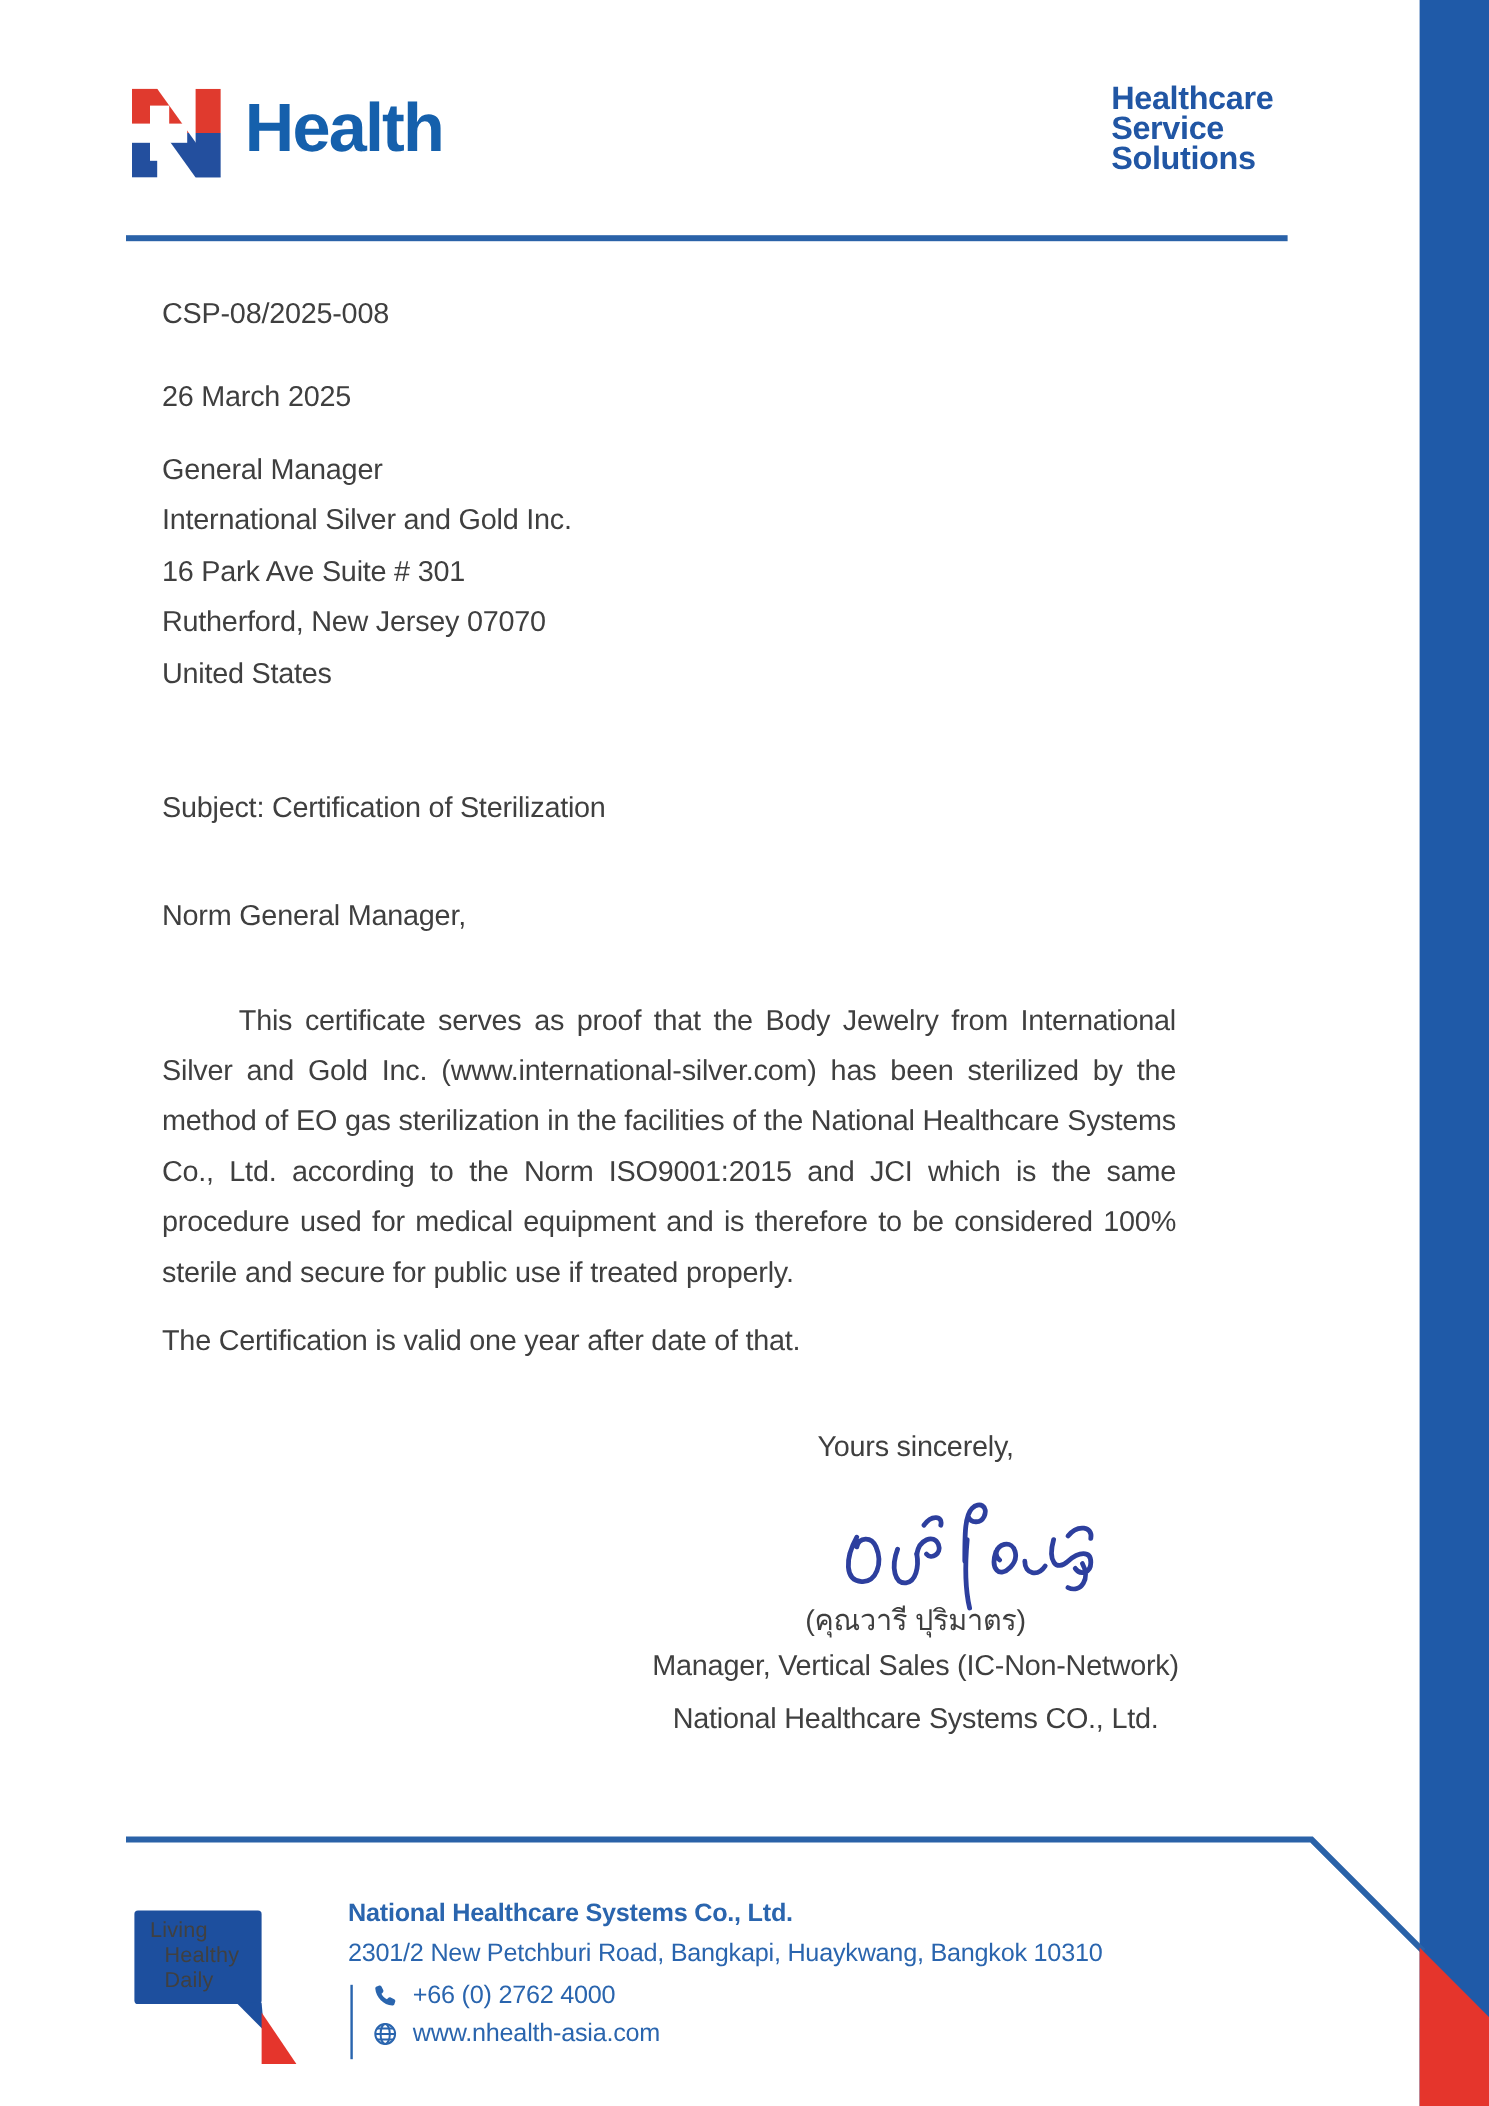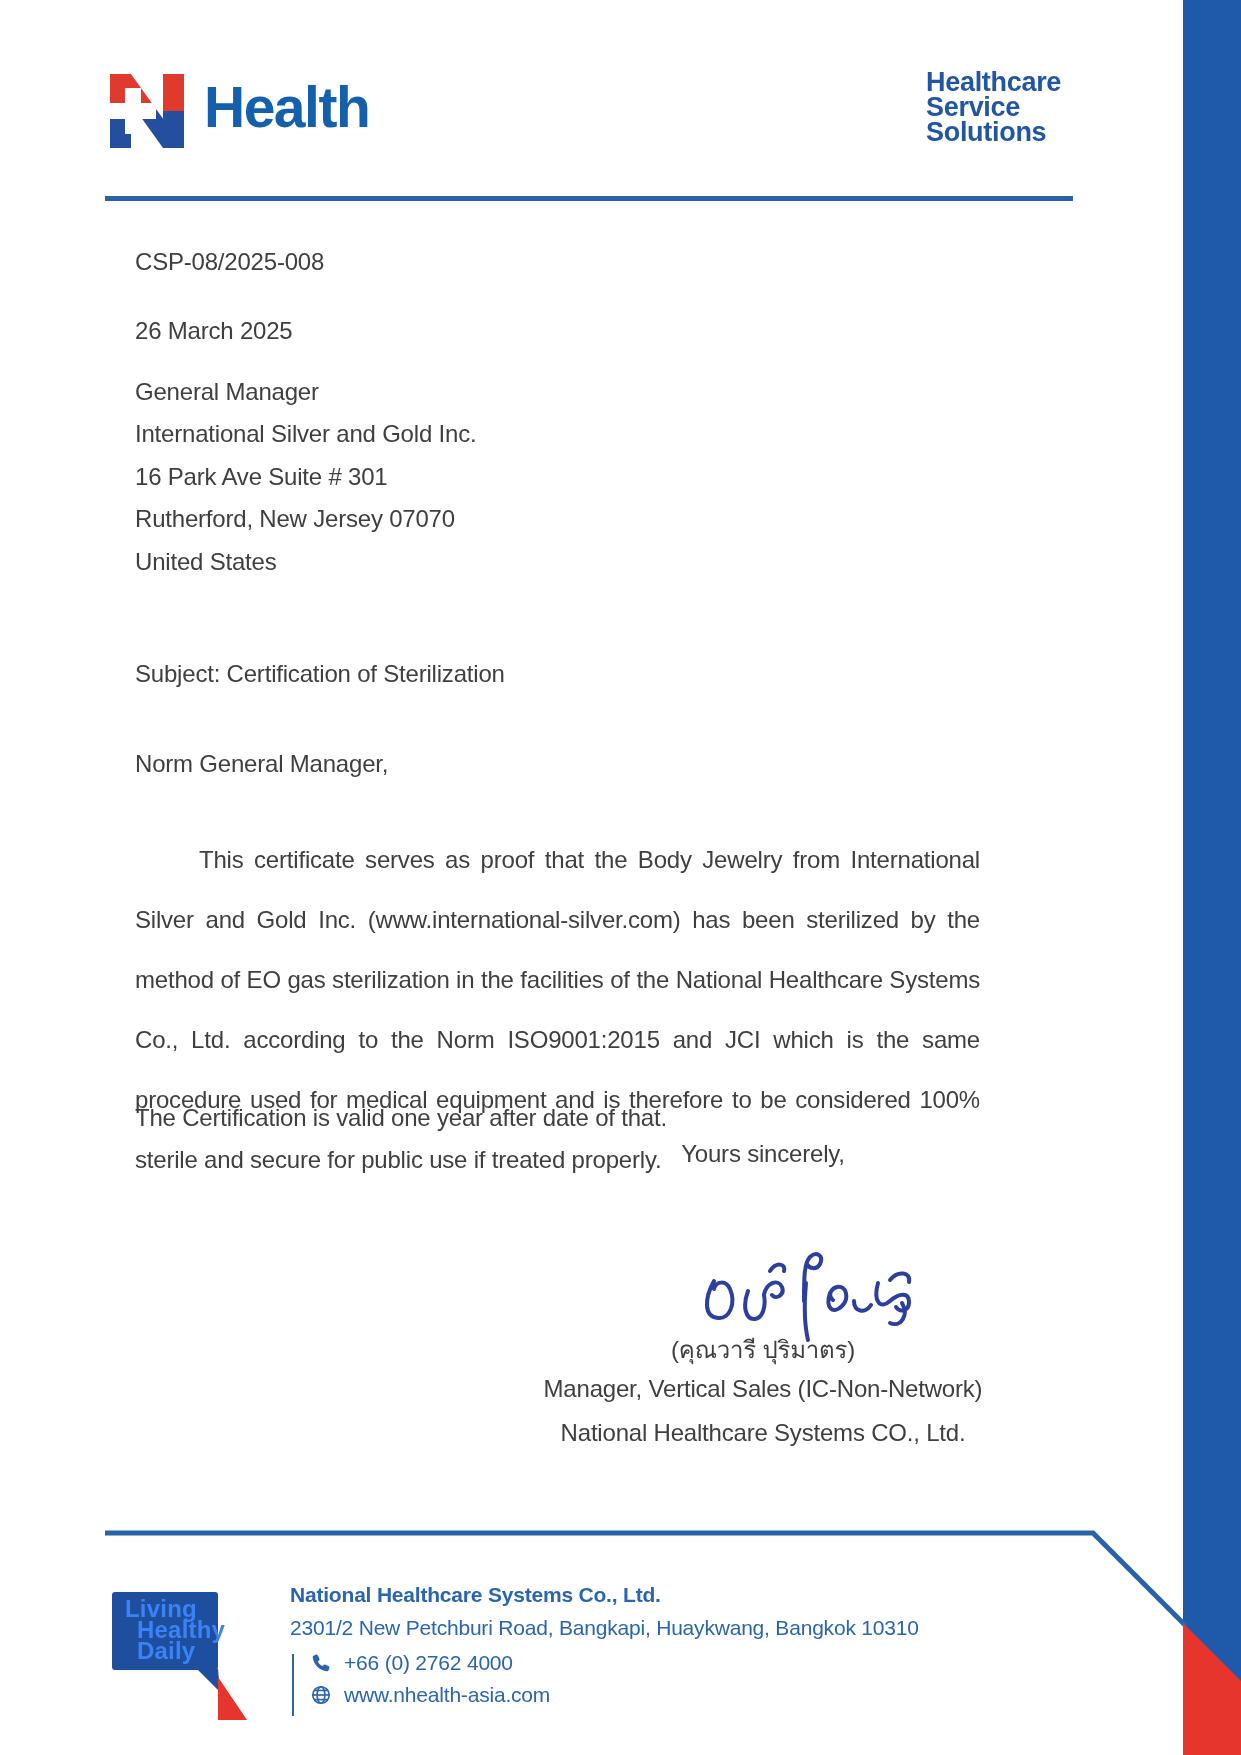--- a/index.html
+++ b/index.html
@@ -36,36 +36,36 @@
   .addr0{top:378px;}
   .addr1{top:420px;}
   .addr2{top:463px;}
   .addr3{top:505px;}
   .addr4{top:548px;}
   .subject{top:660px;}
   .salutation{top:750px;}
   .body-par{
     position:absolute;left:135px;top:830px;width:845px;z-index:3;
     font-size:24px;color:#3f3f3f;letter-spacing:-0.2px;
-    line-height:60px;text-align:justify;text-indent:64px;
+    line-height:42px;text-align:justify;text-indent:64px;
   }
   .validity{top:1104px;}
   .sign-line{
     position:absolute;left:423px;width:680px;text-align:center;z-index:3;
     font-size:24px;color:#3f3f3f;letter-spacing:-0.2px;white-space:nowrap;
   }
-  .closing{top:1140px;}
+  .closing{top:1192px;}
   .signer-name{top:1330px;}
   .signer-title{top:1375px;}
   .signer-company{top:1419px;}
   .signature{position:absolute;left:678px;top:1233px;width:244px;height:112px;z-index:3;}
   
   .badge{position:absolute;left:105px;top:1585px;width:150px;height:140px;z-index:3;}
   .badge-svg{position:absolute;left:0;top:0;width:150px;height:140px;}
-  .badge-text{position:absolute;left:0;top:13px;width:120px;color:#3b82f6;font-weight:bold;font-size:24px;line-height:21px;letter-spacing:0.2px;}
+  .badge-text{position:absolute;left:0;top:13px;width:120px;color:#404040;font-weight:normal;font-size:18px;line-height:21px;letter-spacing:0.2px;}
   .badge-text .w0{margin-left:20px;}
   .badge-text .w1{margin-left:32px;}
   .badge-text .w2{margin-left:32px;}
   .footer-info{position:absolute;left:290px;top:1583px;width:720px;z-index:3;color:#2a65ae;}
   .footer-company{font-size:21px;font-weight:bold;letter-spacing:-0.2px;}
   .footer-address{font-size:21px;margin-top:9px;letter-spacing:-0.2px;}
   .contact-rows{position:relative;margin-top:10px;padding-left:4px;}
   .contact-sep{position:absolute;left:2px;top:4px;width:2px;height:62px;background:#2a65ae;}
   .contact-row{display:flex;align-items:center;margin-top:6px;height:26px;}
   .contact-row .cicon{width:22px;height:22px;margin-left:16px;margin-right:12px;flex:0 0 auto;}

